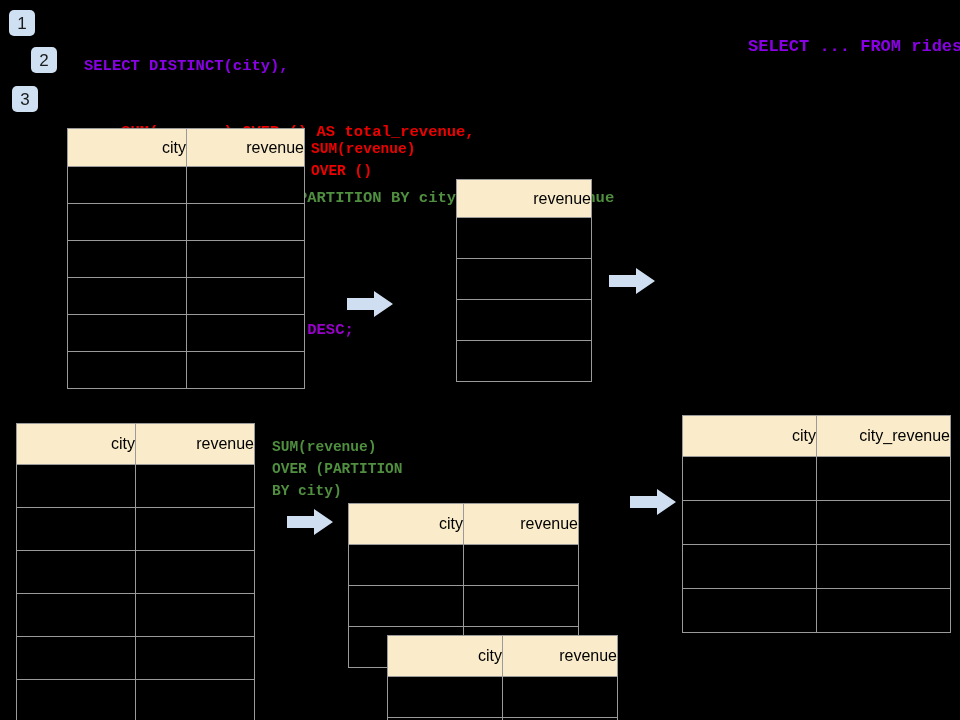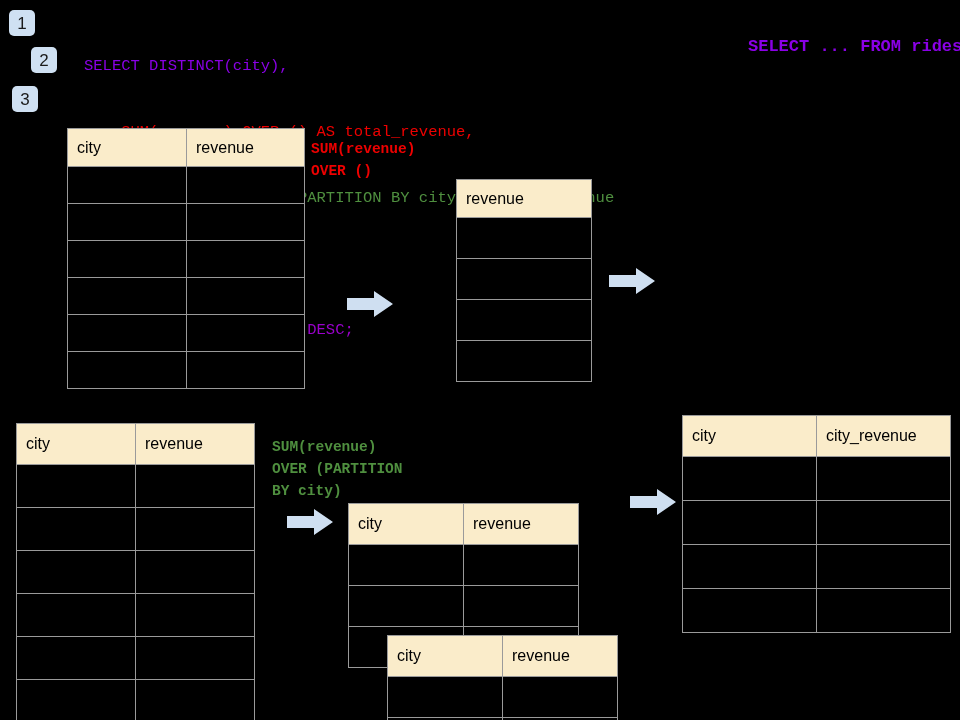--- a/index.html
+++ b/index.html
@@ -34,21 +34,21 @@
   }
 
   
   .sql-block {
     position: absolute;
     font-family: "Liberation Mono", monospace;
     font-size: 15.5px;
     line-height: 22px;
     white-space: pre;
     letter-spacing: 0px;
-    font-weight: normal;
+    font-weight: bold;
   }
   .sql-line { white-space: pre; }
   .c-violet { color: #8a00e6; }
   .c-magenta { color: #9a00cc; }
   .c-red { color: #ee0000; }
   .c-green { color: #4f8f3f; }
 
   .side-note {
     position: absolute;
     font-family: "Liberation Mono", monospace;
@@ -84,21 +84,21 @@
     padding: 0;
     background: #000000;
   }
   .tbl th {
     border: 1px solid #9a9a9a;
     background: #faecca;
     color: #000000;
     font-family: "Liberation Sans", sans-serif;
     font-weight: normal;
     font-size: 16px;
-    text-align: left;
+    text-align: right;
     padding: 0 0 0 9px;
   }
 
   
   .arrow {
     position: absolute;
     width: 46px;
     height: 30px;
   }
 </style>

